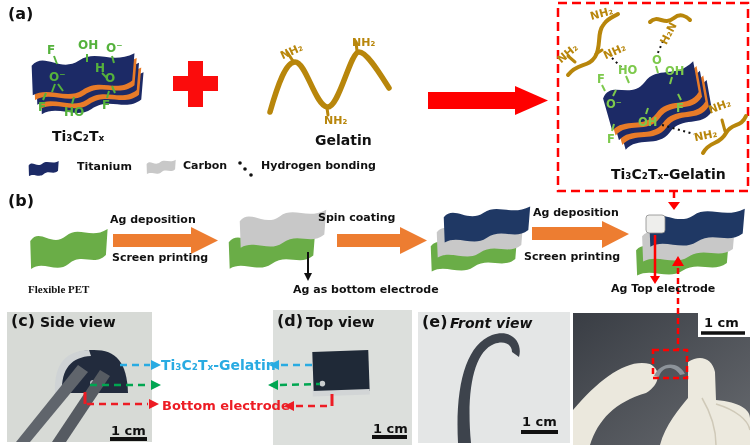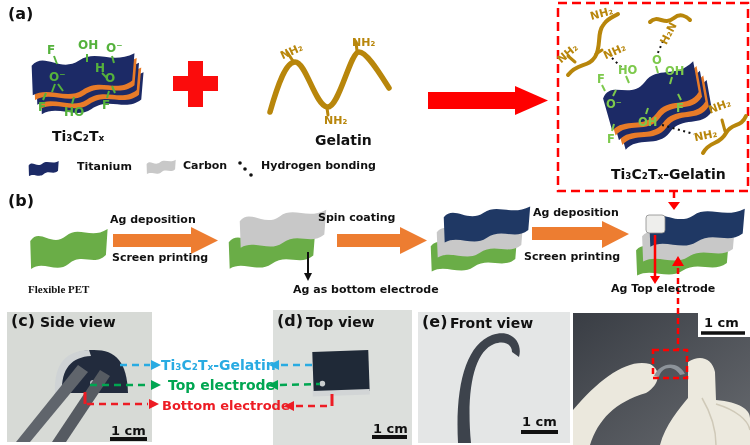--- a/index.html
+++ b/index.html
@@ -268,26 +268,25 @@
 <div class="t lab13" style="left:318px;top:212px;">Spin coating</div>
 <div class="t lab13" style="left:533px;top:207px;">Ag deposition</div>
 <div class="t lab13" style="left:524px;top:251px;">Screen printing</div>
 <div class="t lab13" style="left:570px;top:283px;margin-left:41px;">Ag Top electrode</div>
 
 <div class="t pl" style="left:11px;top:313px;">(c)</div>
 <div class="t lab14" style="left:40px;top:315px;">Side view</div>
 <div class="t sb" style="left:111px;top:424px;">1 cm</div>
 
 <div class="t cy" style="left:161px;top:358px;">Ti₃C₂Tₓ-Gelatin</div>
-<div class="t gr" style="left:168px;top:378px;">Top electrode</div>
 <div class="t rd" style="left:162px;top:399px;">Bottom electrode</div>
 
 <div class="t pl" style="left:277px;top:313px;">(d)</div>
 <div class="t lab14" style="left:306px;top:315px;">Top view</div>
 <div class="t sb" style="left:373px;top:422px;">1 cm</div>
 
 <div class="t pl" style="left:422px;top:314px;">(e)</div>
-<div class="t lab14" style="left:450px;top:316px;">Front view</div>
+<div class="t lab14" style="left:450px;top:316px;font-style:italic;">Front view</div>
 <div class="t sb" style="left:522px;top:415px;">1 cm</div>
 
 <div class="t sb" style="left:704px;top:316px;">1 cm</div>
 
 </div>
 
 </body></html>

